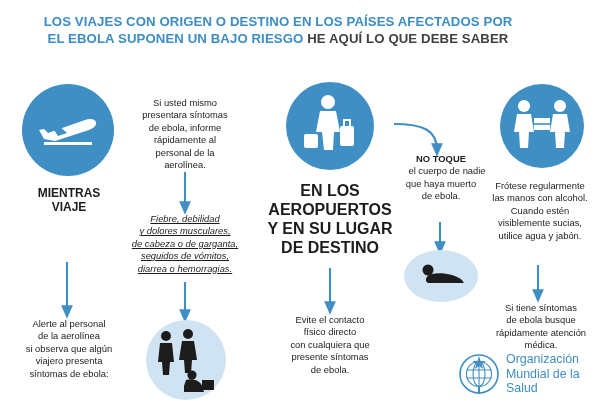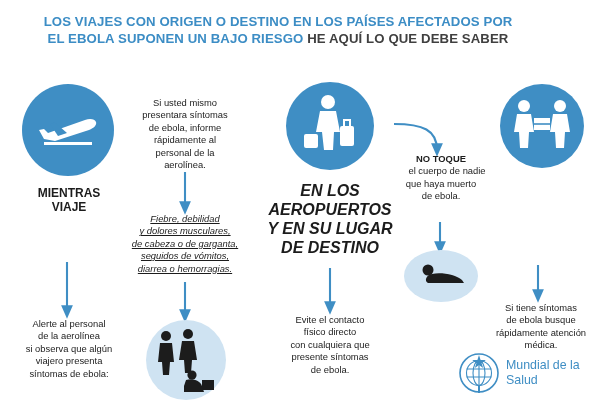--- a/index.html
+++ b/index.html
@@ -184,21 +184,21 @@
     <svg width="88" height="88" viewBox="0 0 88 88">
       <circle cx="42" cy="20" r="7" fill="#ffffff"></circle>
       <path d="M34,29 L50,29 L54,50 L48,50 L47,68 L38,68 L36,50 L30,50 Z" fill="#ffffff"></path>
       <rect x="54" y="44" width="14" height="20" rx="2" fill="#ffffff"></rect>
       <path d="M58,44 L58,38 L64,38 L64,44" stroke="#ffffff" stroke-width="2" fill="none"></path>
       <rect x="18" y="52" width="14" height="14" rx="2" fill="#ffffff"></rect>
     </svg>
   </div>
 
   <div class="bigtitle" style="left:262px; top:182px; width:136px; font-size:16px;">
-    <span style="white-space:pre-line;font-style:italic;">EN LOS
+    <span style="white-space:pre-line;">EN LOS
 AEROPUERTOS
 Y EN SU LUGAR
 DE DESTINO</span>
   </div>
 
   <div class="txt" style="left:278px; top:314px; width:104px;">
     <span style="white-space:pre-line;">Evite el contacto
 físico directo
 con cualquiera que
 presente síntomas
@@ -223,35 +223,43 @@
     <svg width="84" height="84" viewBox="0 0 84 84">
       <circle cx="24" cy="22" r="6" fill="#ffffff"></circle>
       <path d="M17,30 L31,30 L34,48 L29,48 L28,64 L20,64 L19,48 L14,48 Z" fill="#ffffff"></path>
       <circle cx="60" cy="22" r="6" fill="#ffffff"></circle>
       <path d="M53,30 L67,30 L70,48 L65,48 L64,64 L56,64 L55,48 L50,48 Z" fill="#ffffff"></path>
       <rect x="34" y="34" width="16" height="12" fill="#ffffff"></rect>
       <path d="M34,40 L50,40" stroke="#3f8ec4" stroke-width="1.6"></path>
     </svg>
   </div>
 
+  <div class="txt" style="left:486px; top:180px; width:108px;">
+    <span style="white-space:pre-line;">Frótese regularmente
+las manos con alcohol.
+Cuando estén
+visiblemente sucias,
+utilice agua y jabón.</span>
+  </div>
 
   <div class="txt" style="left:492px; top:302px; width:98px;">
     <span style="white-space:pre-line;">Si tiene síntomas
 de ebola busque
 rápidamente atención
 médica.</span>
   </div>
 
   <div class="who">
     <svg width="42" height="42" viewBox="0 0 42 42">
       <circle cx="21" cy="21" r="19" fill="none" stroke="#3f8ec4" stroke-width="1.6"></circle>
       <circle cx="21" cy="21" r="12.5" fill="none" stroke="#3f8ec4" stroke-width="1.1"></circle>
       <ellipse cx="21" cy="21" rx="6" ry="12.5" fill="none" stroke="#3f8ec4" stroke-width="1.1"></ellipse>
       <path d="M8.6,17 H33.4 M8.6,25 H33.4 M21,8.5 V33.5" stroke="#3f8ec4" stroke-width="1.1" fill="none"></path>
       <path d="M21,3 L22.6,8 L27.8,8 L23.6,11.2 L25.2,16 L21,13 L16.8,16 L18.4,11.2 L14.2,8 L19.4,8 Z" fill="#3f8ec4"></path>
       <path d="M21,34 L21,41" stroke="#3f8ec4" stroke-width="2"></path>
     </svg>
     <div class="who-text">
+      <div>Organización</div>
       <div>Mundial de la Salud</div>
     </div>
   </div>
 
 </div>
 
 </body></html>

